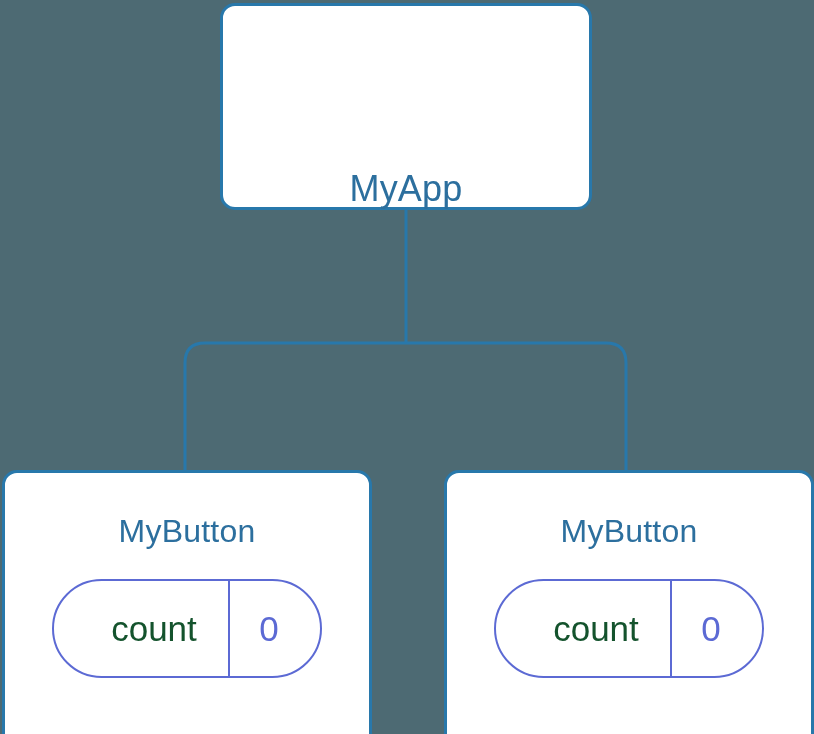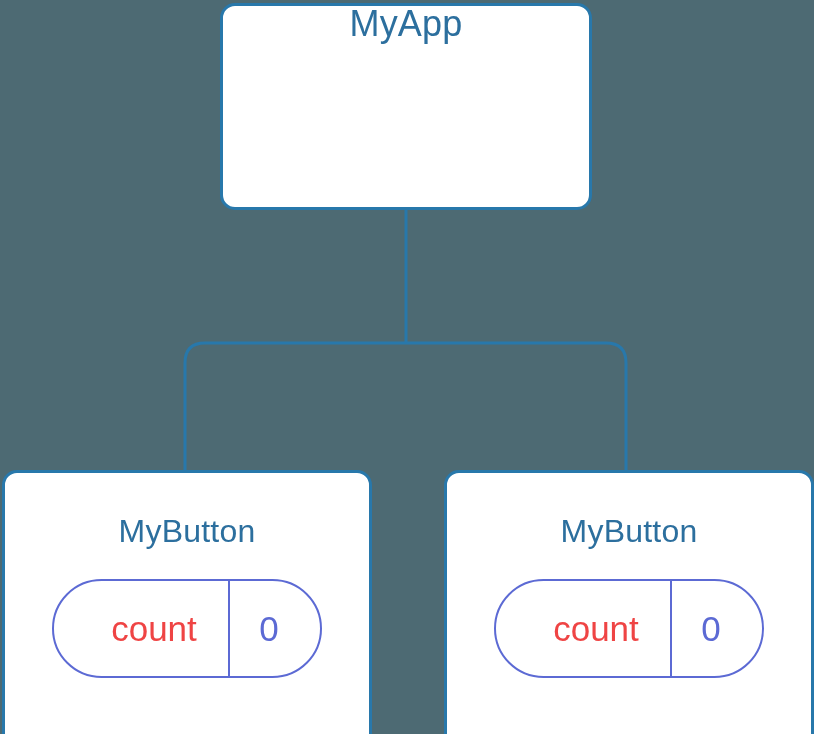--- a/index.html
+++ b/index.html
@@ -42,21 +42,21 @@
     display: flex;
     flex-direction: column;
     align-items: center;
   }
 
   .node-root {
     left: 220px;
     top: 3px;
     width: 372px;
     height: 207px;
-    justify-content: flex-start;
+    justify-content: flex-end;
   }
 
   .node-child-left {
     left: 2px;
     top: 470px;
     width: 370px;
     height: 280px;
     padding-top: 42px;
   }
 
@@ -94,21 +94,21 @@
     overflow: hidden;
   }
 
   .pill-key {
     display: flex;
     align-items: center;
     justify-content: center;
     min-width: 174px;
     padding: 0 20px 0 46px;
     box-sizing: border-box;
-    color: #ef4444;
+    color: #14532d;
     font-size: 35px;
     line-height: 1;
     white-space: nowrap;
   }
 
   .pill-divider {
     width: 2px;
     background: #5c6ad4;
     flex: 0 0 2px;
   }

